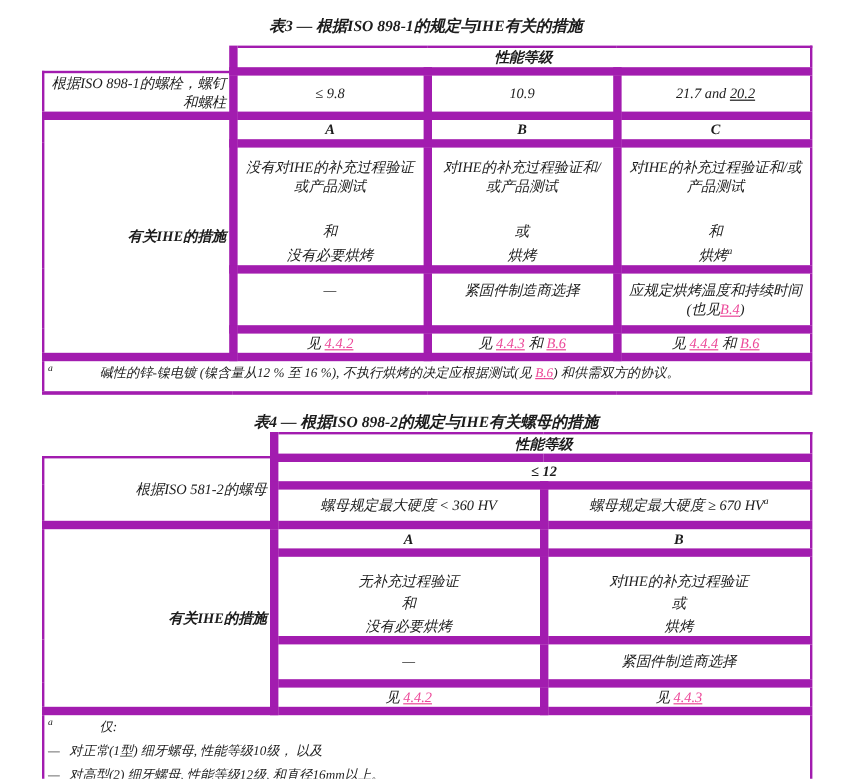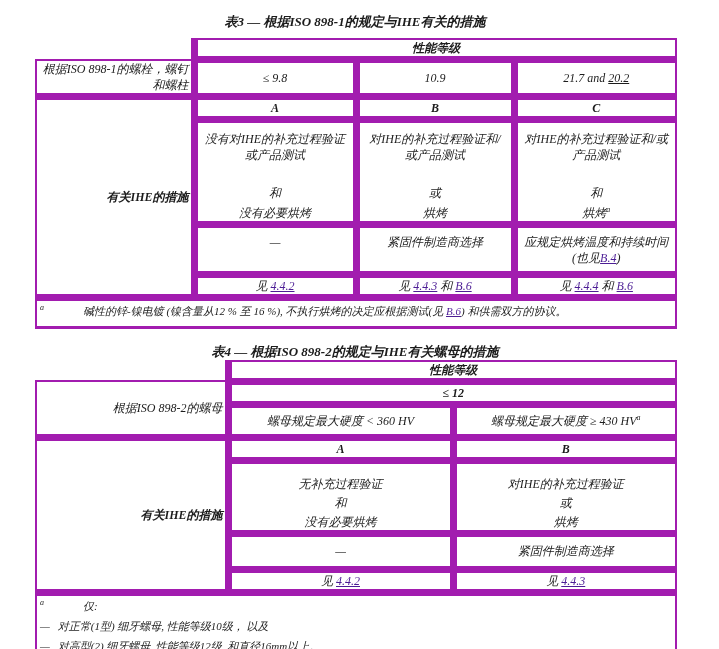--- a/index.html
+++ b/index.html
@@ -22,21 +22,21 @@
   .tt{border-top-width:2px;}   
   .va-top{vertical-align:top;padding-top:6px;}
   .desc{padding:2px 2px 0 2px;}
   .desc .p1{margin:0;}
   .t3 .desc .conj{margin-top:22px;}
   .t3 .desc .p2{margin-top:4px;}
   .t4 .desc{padding-top:6px;}
   .t4 .desc .conj{margin-top:3px;}
   .t4 .desc .p2{margin-top:3px;}
   sup{font-size:8px;line-height:0;}
-  .lnk{color:#4c1d95;text-decoration:underline;cursor:pointer;}
+  .lnk{color:#ec4899;text-decoration:underline;cursor:pointer;}
   .u{text-decoration:underline;}
   .fn{text-align:left;vertical-align:top;padding:3px 6px 2px 3px;font-size:11px;line-height:15px;}
   .fn .fn-text,.fn .fn-head{margin-left:15px;padding-left:24px;}
   .fn .fn-item{margin-top:5px;}
   .fn .fn-item .dash{margin-right:8px;}
 </style>
 </head>
 <body>
 
 <div class="doc">
@@ -113,26 +113,26 @@
         <col style="width:192px">
         <col style="width:225px">
         <col style="width:223px">
       </colgroup>
     <tbody>
         <tr style="height:19px">
       <td class="no-border"></td>
       <td colspan="2" class="bold ot or">性能等级</td>
     </tr>
     <tr style="height:18px">
-      <td rowspan="2" class="ot ol">根据ISO 898-2的螺母</td>
+      <td rowspan="2" class="ot ol">根据ISO 581-2的螺母</td>
       <td colspan="2" class="bold tt or">≤ 12</td>
     </tr>
     <tr style="height:33px">
       <td>螺母规定最大硬度 &lt; 360 HV</td>
-      <td class="or"><span>螺母规定最大硬度 ≥ 430 HV</span><sup>a</sup></td>
+      <td class="or"><span>螺母规定最大硬度 ≥ 670 HV</span><sup>a</sup></td>
     </tr>
     <tr style="height:22px">
       <td rowspan="4" class="bold ol">有关IHE的措施</td>
       <td class="bold tt">A</td>
       <td class="bold tt or">B</td>
     </tr>
     <tr style="height:72px">
       <td class="va-top">
         <div class="desc">
           <div class="p1">无补充过程验证</div>

